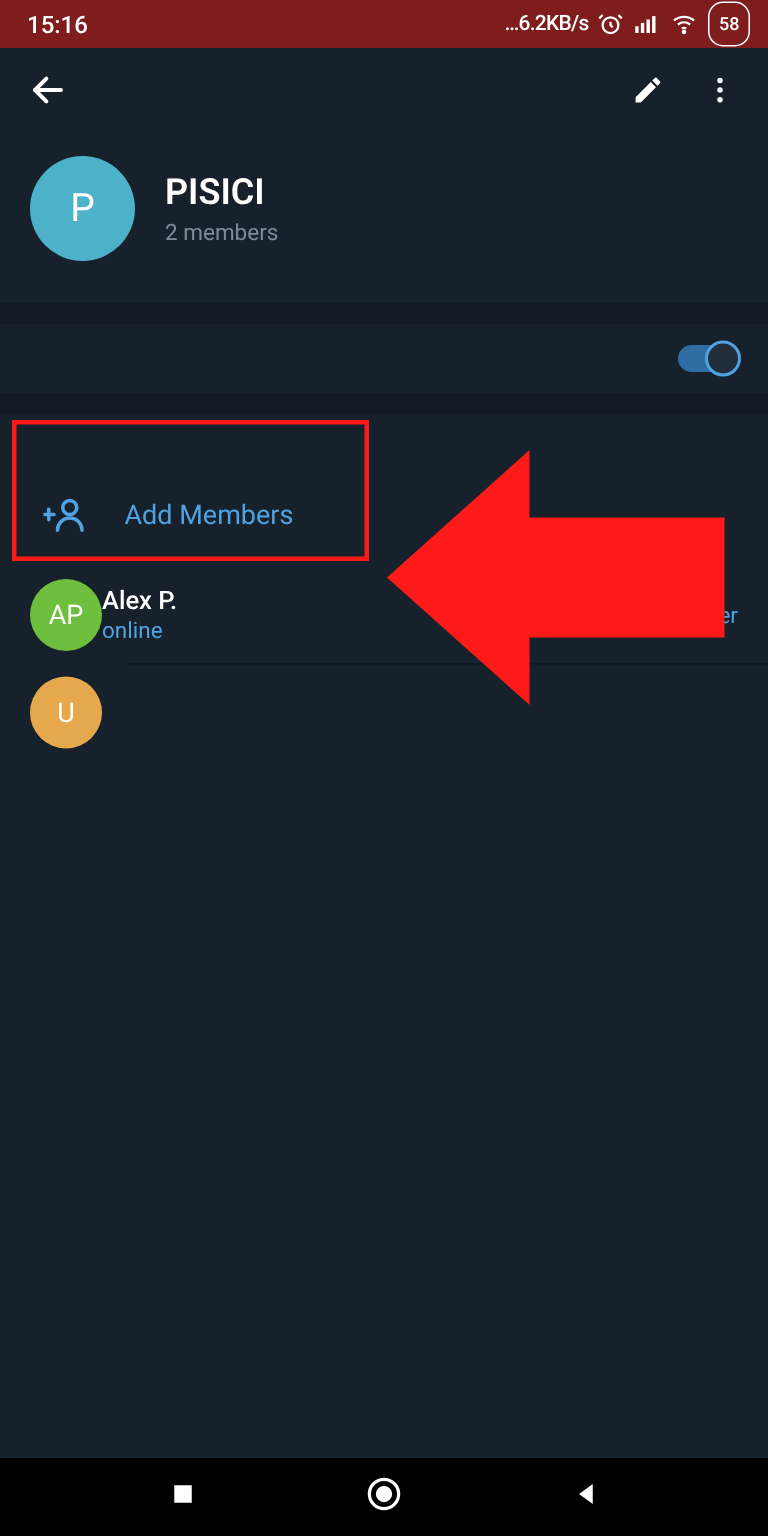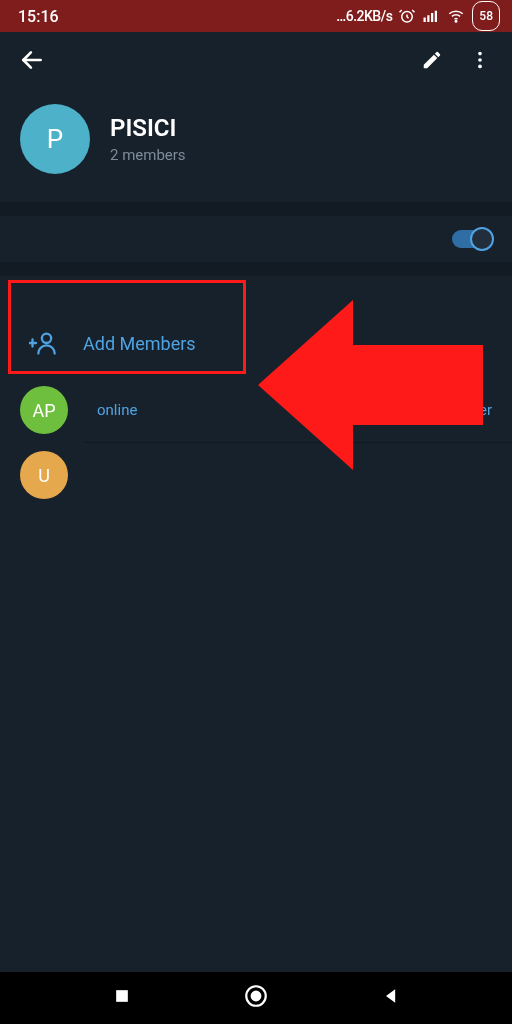--- a/index.html
+++ b/index.html
@@ -90,21 +90,21 @@
     border: 3px solid #ff1a1a;
     padding-right: 14px;
     margin: 4px 0 4px 8px;
     width: 238px;
   }
 
   
   .member {
     display: flex; align-items: center;
     padding: 8px 20px;
-    gap: 29px;
+    gap: 0;
   }
   .member .info { flex: 1; }
   .member .name   { font-size: 17px; font-weight: 500; color: #fff; }
   .member .status { font-size: 15px; color: #4fa3e3; }
   .member .status.gray { color: #7d8b99; }
   .member .role   { font-size: 15px; color: #4fa3e3; }
   .divider {
     height: 1px; background: #101921;
     margin-left: 84px;
   }
@@ -205,20 +205,21 @@
         <line x1="0" y1="12" x2="6" y2="12"></line>
     </svg>
     <span>Add Members</span>
   </div>
 </div>
 
 <div id="members">
     <div class="member">
       <div class="avatar sm" style="background: rgb(111, 191, 63);">AP</div>
       <div class="info">
+        <div class="name">Alex P.</div>
         <div class="status">online</div>
       </div>
       <div class="role">Owner</div>
     </div>
     <div class="divider"></div>
     <div class="member">
       <div class="avatar sm" style="background: rgb(230, 168, 77);">U</div>
       <div class="role"></div>
     </div>
   </div>

